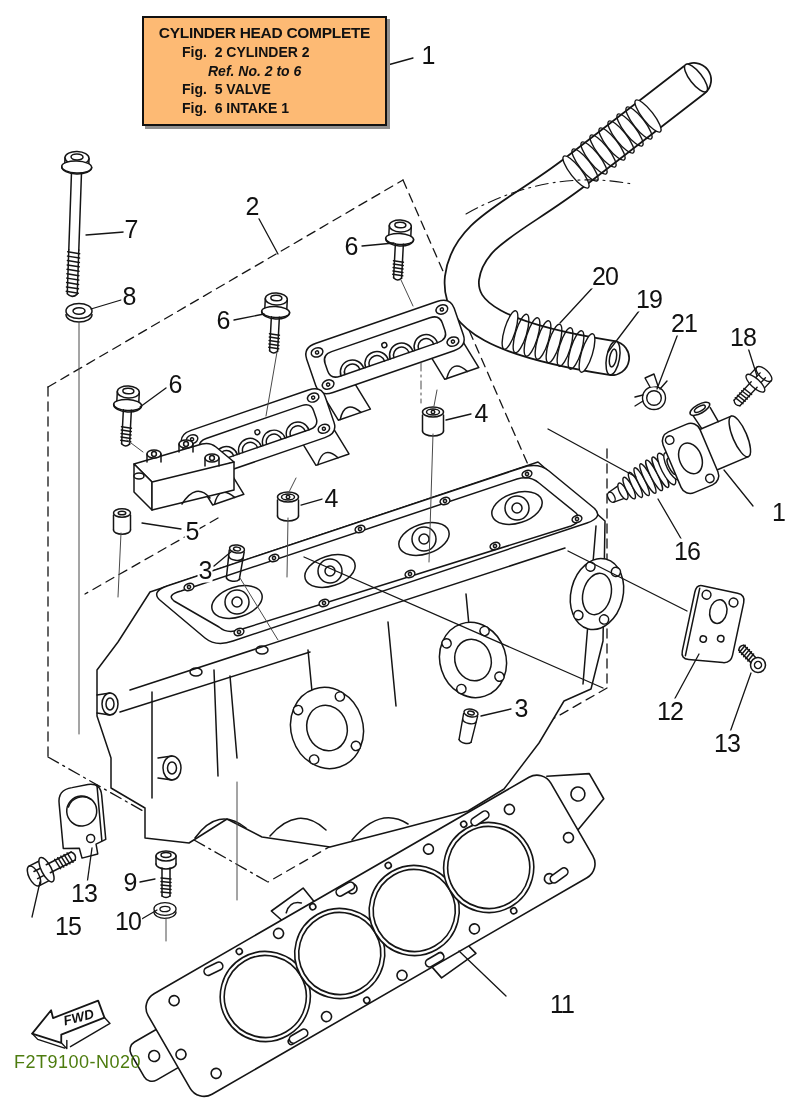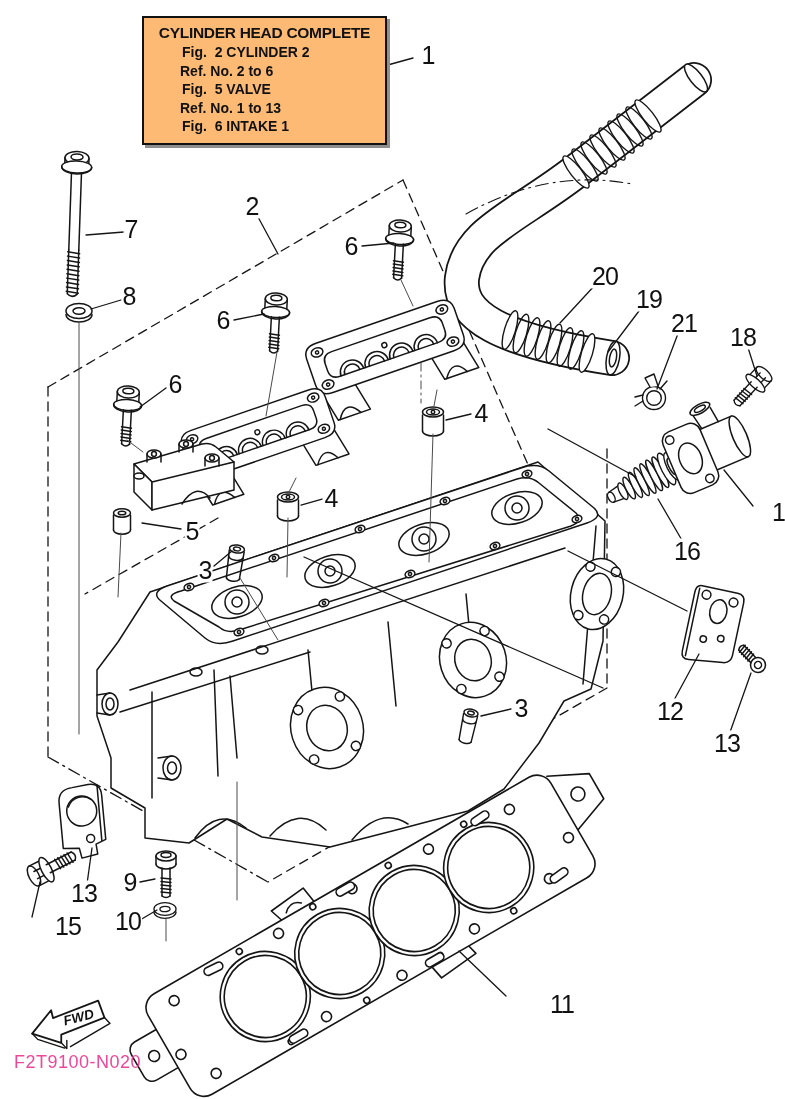--- a/index.html
+++ b/index.html
@@ -15,31 +15,31 @@
     background:#fdba74;border:2.5px solid #111;
     box-shadow:3px 3px 0 0 #8f8f8f;
     padding:5px 0 7px 0;z-index:3;
   }
   .tbox .tb-title{
     font-size:15.5px;font-weight:bold;text-align:center;letter-spacing:-0.3px;
     line-height:20px;white-space:nowrap;
   }
   .tbox .tb-row{font-size:14px;font-weight:bold;line-height:18.5px;white-space:pre;}
   .tbox .tb-row.fig{padding-left:38px;}
-  .tbox .tb-row.ref{padding-left:36px;}
+  .tbox .tb-row.ref{padding-left:64px;font-style:italic;}
   
   #callout-layer{position:absolute;left:0;top:0;width:100%;height:100%;z-index:4;}
   .callout{
     position:absolute;transform:translate(-50%,-50%);
     font-size:25px;font-weight:400;letter-spacing:-1px;color:#111;
     background:#fff;padding:0 1px;line-height:1;cursor:default;
   }
   .dwg-code{
     position:absolute;left:14px;top:1052px;font-size:18px;letter-spacing:0.5px;
-    color:#ec4899;z-index:3;
+    color:#4d7c0f;z-index:3;
   }
 </style>
 </head>
 <body>
 
 <div class="canvas">
 
 <svg width="785" height="1099" viewBox="0 0 785 1099">
   <defs>
     <g id="boss">
@@ -502,21 +502,20 @@
     </g>
 
   </g>
 </svg>
 
 <div class="tbox">
   <div class="tb-title">CYLINDER HEAD COMPLETE</div>
   <div class="tb-row fig">Fig.  2 CYLINDER 2</div>
   <div class="tb-row ref">Ref. No. 2 to 6</div>
   <div class="tb-row fig">Fig.  5 VALVE</div>
-  <div class="tb-row ref">Ref. No. 1 to 13</div>
   <div class="tb-row fig">Fig.  6 INTAKE 1</div>
 </div>
 
 <div id="callout-layer">
       <div class="callout" style="left: 428px; top: 55px;">1</div>
       <div class="callout" style="left: 252px; top: 206px;">2</div>
       <div class="callout" style="left: 205px; top: 570px;">3</div>
       <div class="callout" style="left: 521px; top: 708px;">3</div>
       <div class="callout" style="left: 481px; top: 413px;">4</div>
       <div class="callout" style="left: 331px; top: 498px;">4</div>

